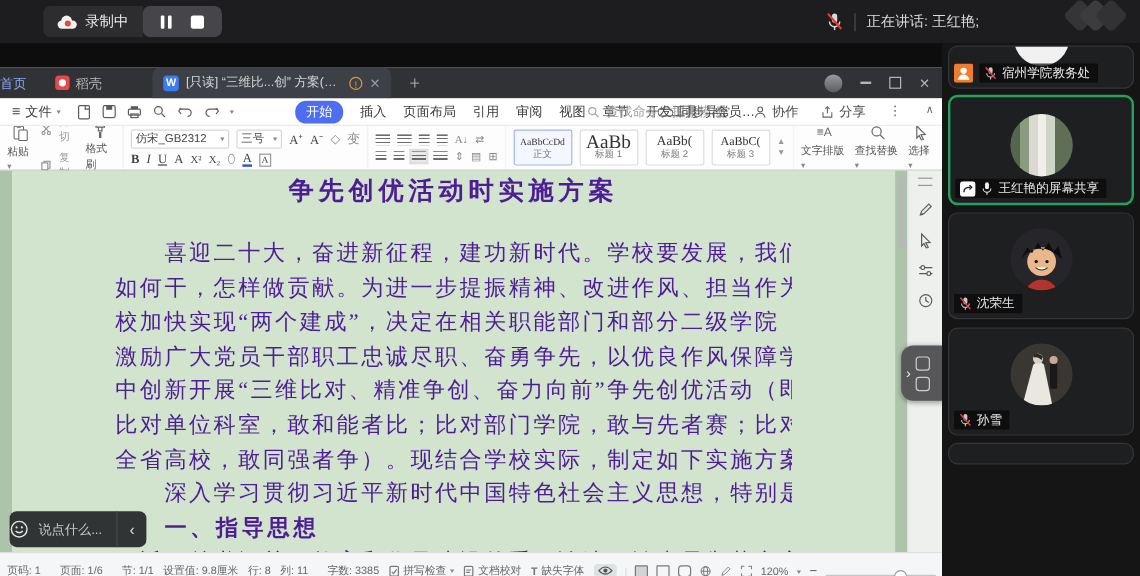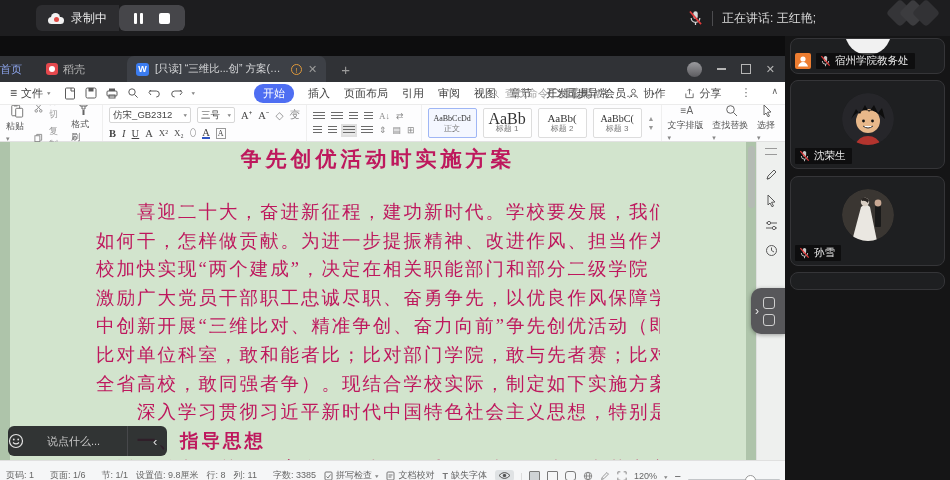--- a/index.html
+++ b/index.html
@@ -44,21 +44,21 @@
   .u-av{width:15px;height:15px;border-radius:50%;background:linear-gradient(#9a9a9e,#5c5c60);}
   .min-ic{width:9px;height:1.5px;background:#b5b5b5;cursor:pointer}
   .max-ic{width:8px;height:8px;border:1.5px solid #b5b5b5;cursor:pointer}
   .cls-ic{color:#b5b5b5;font-size:11px;cursor:pointer}
   
   .menubar{position:relative;height:22px;background:#fff;border-bottom:1px solid #ececec;display:flex;align-items:center;
            font-size:11px;color:#3c3c3c;}
   .file-grp{display:flex;align-items:center;gap:4px;margin-left:10px;cursor:pointer}
   .qicons{display:flex;align-items:center;gap:9px;margin-left:13px;color:#5b5b5b;}
   .qicons svg{cursor:pointer}
-  .mtabs{display:flex;align-items:center;gap:14px;margin-left:19px;padding-left:40px;}
+  .mtabs{display:flex;align-items:center;gap:14px;margin-left:11px;padding-left:40px;}
   .mtab{cursor:pointer;white-space:nowrap}
   .mtab.active{background:#4e6ef2;color:#fff;border-radius:9px;padding:2px 9px;}
   .msearch{position:absolute;left:489px;display:flex;align-items:center;gap:5px;color:#a2a2a2;cursor:text}
   .mright{position:absolute;right:7px;display:flex;align-items:flex-start;gap:19px;color:#4c4c4c;}
   .mright .itm{display:flex;align-items:center;gap:4px;cursor:pointer;white-space:nowrap}
   .syncdot{position:relative}
   .syncdot:after{content:"";position:absolute;right:-1px;bottom:-1px;width:5px;height:5px;border-radius:50%;background:#e23b3b;}
   
   .ribbon{height:36px;background:#fdfdfe;border-bottom:1px solid #e2e2e2;display:flex;align-items:stretch;
           font-size:9px;color:#555;}
@@ -73,21 +73,21 @@
   .bicon{width:12px;height:9px;background-image:repeating-linear-gradient(to bottom,#6b6b6b 0 1px,transparent 1px 3px);cursor:pointer}
   .bicon.s{width:9px}
   .stylebox{width:47px;height:28px;border:1px solid #ddd;border-radius:2px;background:#fff;display:flex;flex-direction:column;
             align-items:center;justify-content:center;cursor:pointer}
   .stylebox.sel{border-color:#9fb6f5;background:#f4f7ff}
   .st-sample{font-family:"Liberation Serif",serif;color:#333;line-height:11px;white-space:nowrap}
   .st-name{font-size:8px;color:#777;line-height:10px;white-space:nowrap}
   .arrcol{display:flex;flex-direction:column;gap:3px;color:#999;font-size:7px;line-height:6px;}
   
   .docarea{position:relative;height:318px;background:#aec4aa;overflow:hidden;}
-  .page{position:absolute;left:10px;top:0;width:736px;height:318px;background:#d2e4cd;color:#be185d;}
+  .page{position:absolute;left:10px;top:0;width:736px;height:318px;background:#d2e4cd;color:#4c1d95;}
   .doc-title{font-family:"Liberation Serif",serif;font-weight:bold;text-align:center;font-size:21px;
              letter-spacing:4px;padding-top:4px;line-height:26px;}
   .doc-body{margin-top:26px;padding:0 86px;font-family:"Liberation Serif",serif;font-size:18.5px;letter-spacing:2px;}
   .dline{height:28.6px;line-height:28.6px;white-space:nowrap;overflow:hidden;}
   .dline.ind{padding-left:41px}
   .dline.bld{font-weight:bold;letter-spacing:3px}
   .rgutter{position:absolute;left:756px;top:0;width:29px;height:318px;background:#eef0ee;border-left:1px solid #dfe1df;}
   .vscroll{position:absolute;left:748px;top:4px;width:7px;height:310px;}
   .vthumb{width:7px;height:62px;background:#b4bbb4;border-radius:4px;cursor:pointer}
   .sidetools{position:absolute;left:760px;top:6px;width:22px;display:flex;flex-direction:column;align-items:center;gap:13px;color:#5a5a5a;}
@@ -104,21 +104,21 @@
   .sb-it{white-space:nowrap}
   .sbr{margin-left:auto;display:flex;align-items:flex-end;gap:7px;}
   .eyebtn{background:#dfe2e4;border-radius:3px;padding:1px 3px;display:flex;align-items:center;cursor:pointer}
   .vmic{width:9px;height:8px;border:1px solid #7a7a7a;border-radius:1px;cursor:pointer}
   .vmic.on{background:#cfd3d6}
   .zoom-track{position:relative;width:92px;height:2px;background:#c3c6c9;border-radius:1px;cursor:pointer}
   .zoom-knob{position:absolute;left:57px;top:-4px;width:9px;height:9px;border-radius:50%;background:#fff;border:1px solid #9a9a9a;}
   .pm{font-size:11px;color:#555;cursor:pointer;line-height:10px;}
   
   .chat{position:absolute;left:8px;top:390px;height:30px;display:flex;align-items:center;background:rgba(31,32,35,.9);
-        border-radius:6px;color:#c9c9c9;z-index:20;gap:15px;}
+        border-radius:6px;color:#c9c9c9;z-index:20;}
   .chat-txt{font-size:11px;margin:0 12px 0 8px;white-space:nowrap}
   .chat-div{width:1px;height:30px;background:#47484b;}
   .chat-ch{width:24px;text-align:center;font-size:13px;color:#ddd;cursor:pointer}
   
   .sidebar{position:absolute;left:785px;top:36px;width:165px;height:444px;background:#151516;overflow:hidden;}
   .tile{position:relative;width:155px;margin:0 auto;background:#1e1f21;border:1px solid #353538;border-radius:8px;overflow:hidden;box-sizing:border-box;}
   .tile.active{border:2px solid #27a05c;}
   .npill{position:absolute;left:4px;bottom:4px;display:flex;align-items:center;gap:4px;background:rgba(8,8,8,.72);
          border-radius:1px;padding:1px 6px 1px 4px;color:#eaeaea;font-size:10.5px;white-space:nowrap;max-width:146px;}
   .av{position:absolute;left:50%;transform:translateX(-50%);border-radius:50%;overflow:hidden;}
@@ -544,20 +544,35 @@
       <svg width="11" height="12" viewBox="0 0 12 13">
           <rect x="4.2" y="1" width="3.6" height="6.2" rx="1.8" fill="#c9c9c9"></rect>
           <path d="M2.5 6.5 a3.5 3.5 0 0 0 7 0" stroke="#c9c9c9" fill="none"></path>
           <line x1="6" y1="10" x2="6" y2="12.2" stroke="#c9c9c9"></line>
           <line x1="1.5" y1="1.2" x2="10.5" y2="11.5" stroke="#e23b3b" stroke-width="1.4"></line>
         </svg>
       <span>宿州学院教务处</span>
     </span>
   </div>
 
+  <div class="tile active" style="height:92px;margin-top:5px;">
+    <span class="av t2av"></span>
+    <span class="npill">
+      <svg width="13" height="13" viewBox="0 0 14 14">
+          <rect width="14" height="14" rx="3" fill="#fff"></rect>
+          <path d="M3.5 10 q0-4.5 5-4.5 M6.5 5.5 h2.8 m-0.8 -2 l2 2 l-2 2" stroke="#222" fill="none" stroke-width="1.2"></path>
+        </svg>
+      <svg width="11" height="12" viewBox="0 0 12 13">
+          <rect x="4.2" y="1" width="3.6" height="6.2" rx="1.8" fill="#f0f0f0"></rect>
+          <path d="M2.5 6.5 a3.5 3.5 0 0 0 7 0" stroke="#f0f0f0" fill="none"></path>
+          <line x1="6" y1="10" x2="6" y2="12.2" stroke="#f0f0f0"></line>
+        </svg>
+      <span>王红艳的屏幕共享</span>
+    </span>
+  </div>
 
 
   <div class="tile" style="height:89px;margin-top:6px;">
     <span class="av" style="width:52px;height:52px;top:12px;">
       <svg width="52" height="52" viewBox="0 0 52 52">
           <circle cx="26" cy="26" r="26" fill="#26262a"></circle>
           <circle cx="26" cy="28" r="12" fill="#e8b88a"></circle>
           <path d="M9 26 l5-10 4 5 5-9 4 7 5-7 4 8 4-5 3 11 q-9-9-17-9 q-11 0-17 9z" fill="#0d0d0d"></path>
           <circle cx="21.5" cy="28" r="1.4" fill="#111"></circle>
           <circle cx="30.5" cy="28" r="1.4" fill="#111"></circle>

